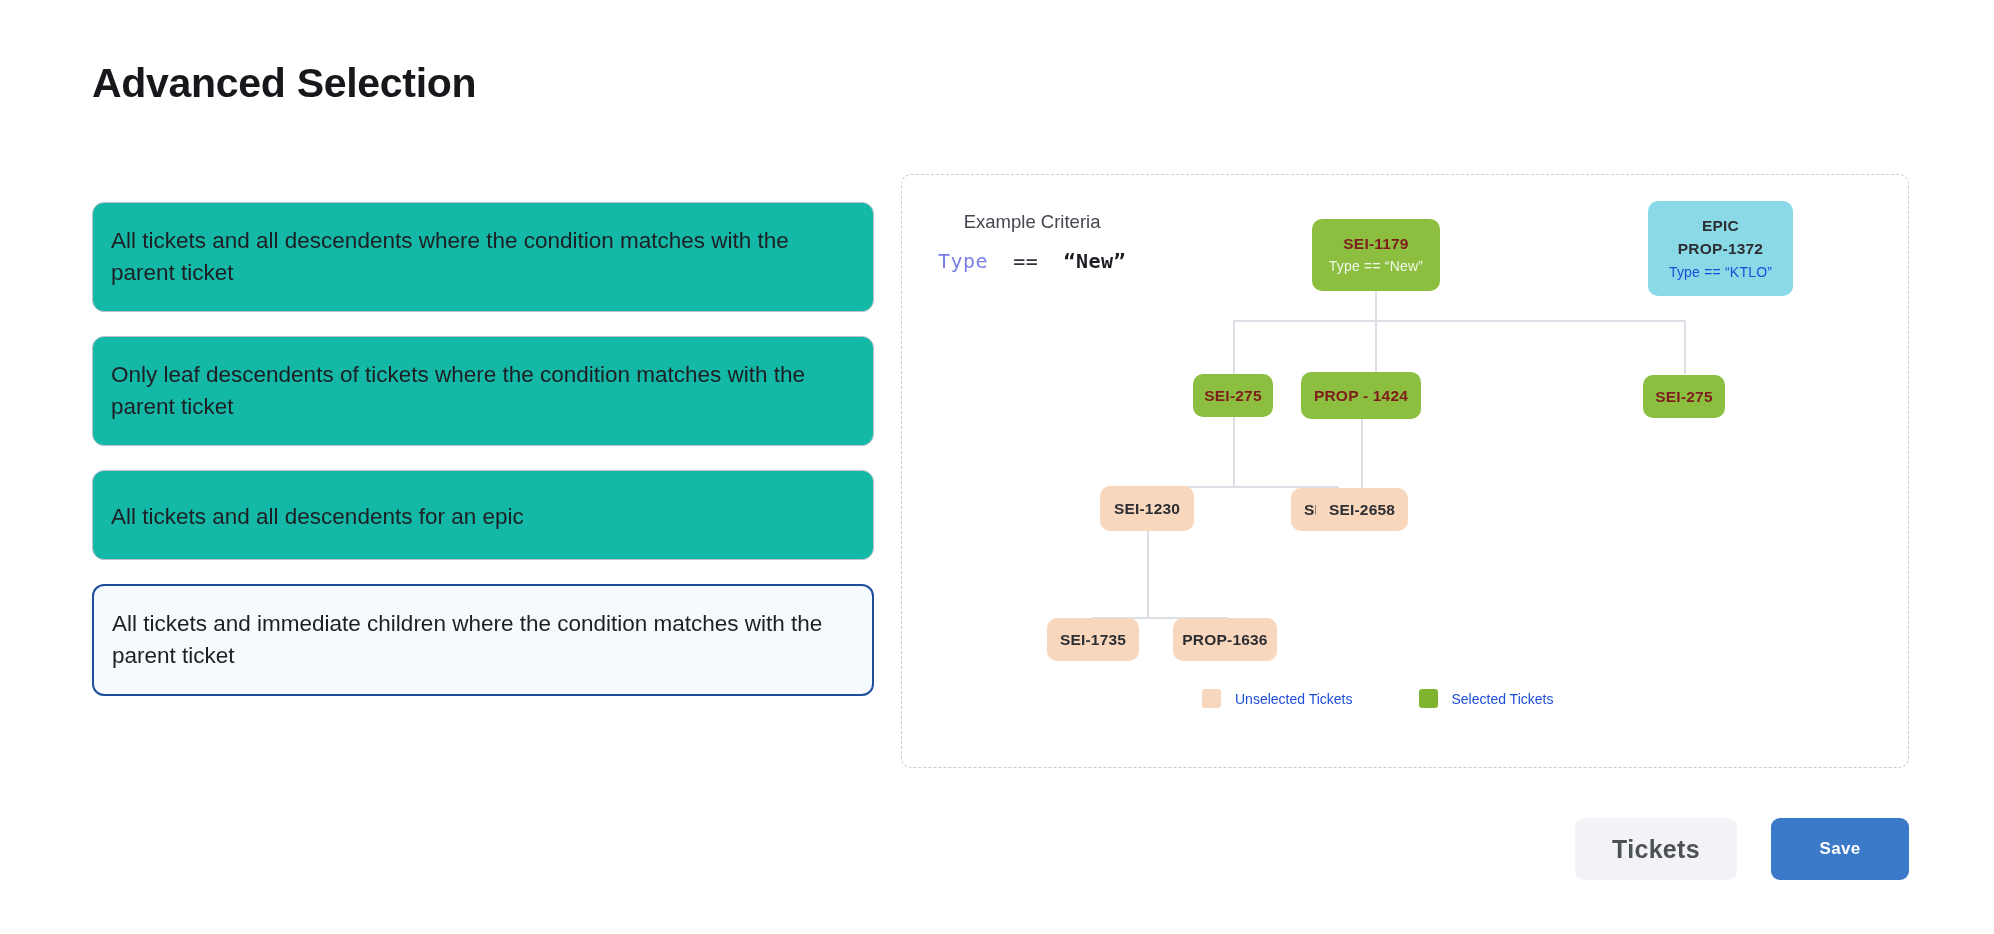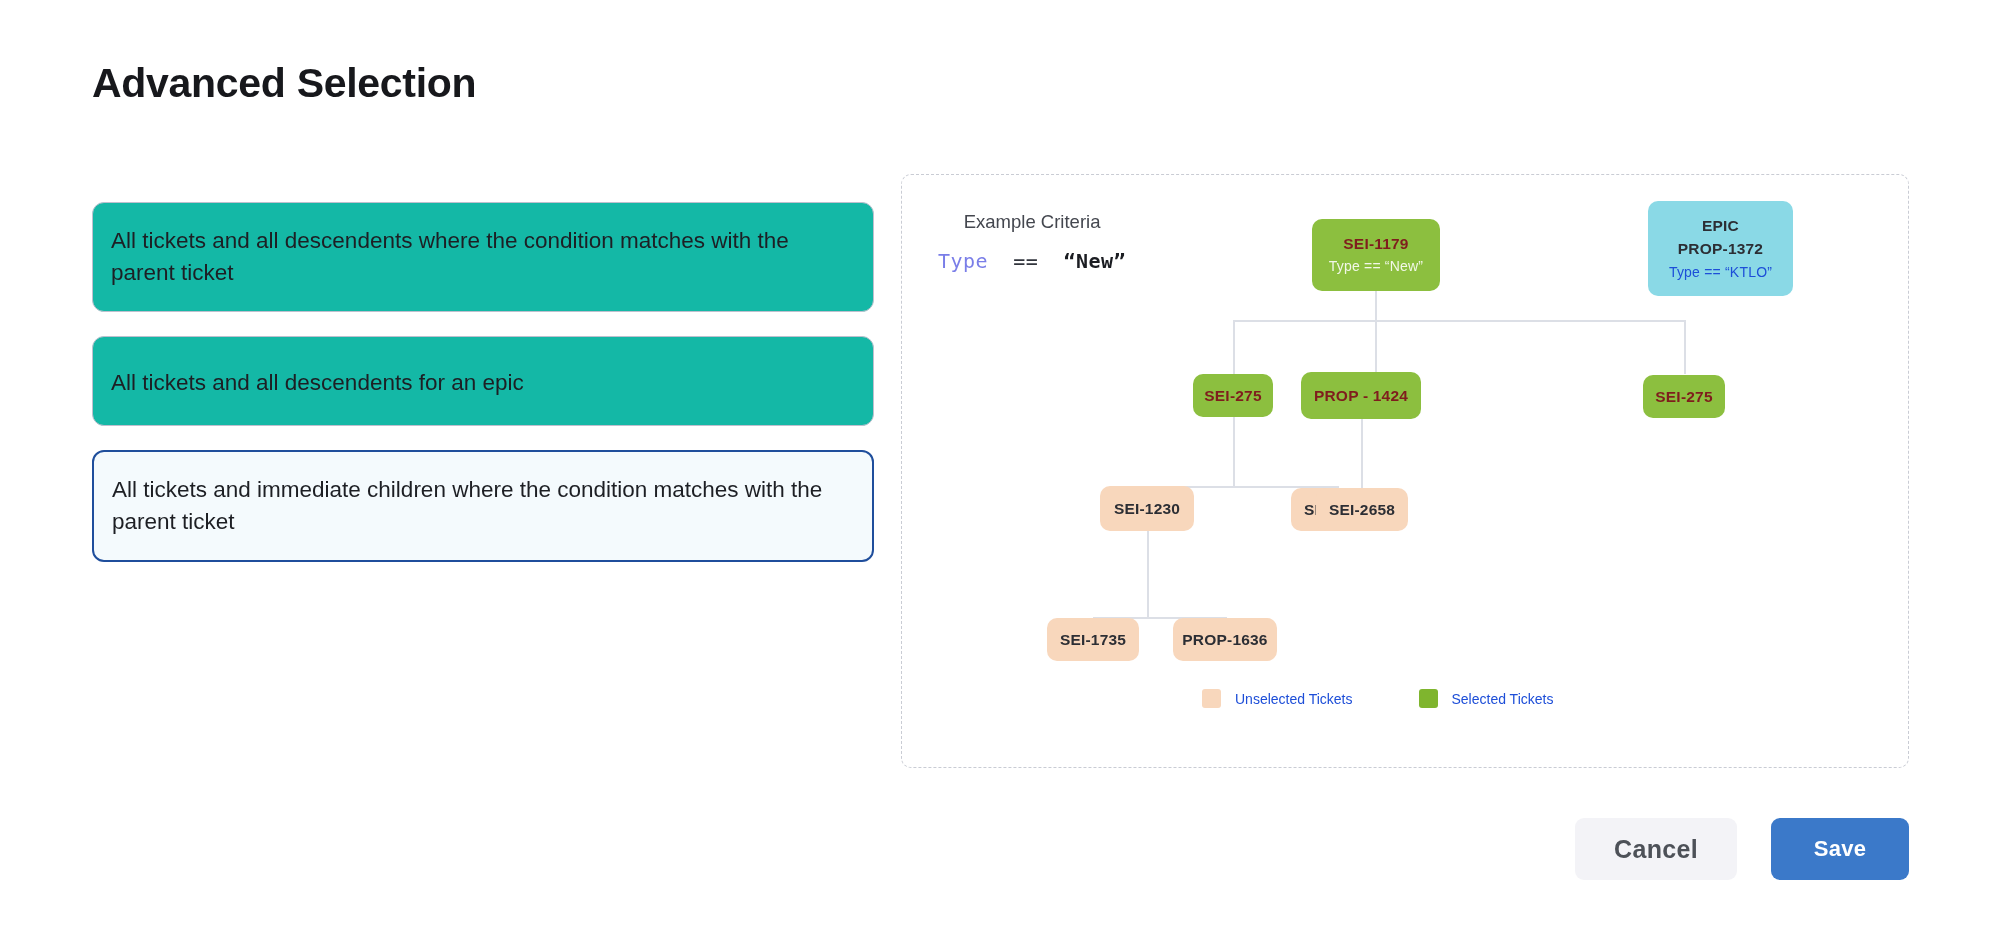--- a/index.html
+++ b/index.html
@@ -167,39 +167,42 @@
     cursor: pointer;
   }
   #save-button {
     width: 138px;
     height: 62px;
     border: none;
     border-radius: 9px;
     background: #3b79c9;
     color: #ffffff;
     font-family: "Liberation Sans", sans-serif;
-    font-size: 22px;
+    font-size: 17px;
     font-weight: bold;
     letter-spacing: 0.3px;
     cursor: pointer;
   }
 </style>
 </head>
 <body>
 
 <div id="page">
 
   <div id="page-title">Advanced Selection</div>
 
   <div id="options-list">
 
     <div class="option-card">
       <span>All tickets and all descendents where the condition matches with the parent ticket</span>
     </div>
 
+    <div class="option-card">
+      <span>Only leaf descendents of tickets where the condition matches with the parent ticket</span>
+    </div>
 
     <div class="option-card single-line">
       <span>All tickets and all descendents for an epic</span>
     </div>
 
     <div class="option-card selected">
       <span>All tickets and immediate children where the condition matches with the parent ticket</span>
     </div>
 
   </div>
@@ -282,17 +285,17 @@
       </div>
       <div class="legend-item">
         <span class="legend-swatch green"></span>
         <span class="legend-text">Selected Tickets</span>
       </div>
     </div>
 
   </div>
 
   <div id="footer-actions">
-    <button id="cancel-button">Cancel</button>
+    <button id="cancel-button">Tickets</button>
     <button id="save-button">Save</button>
   </div>
 
 </div>
 
 </body></html>

